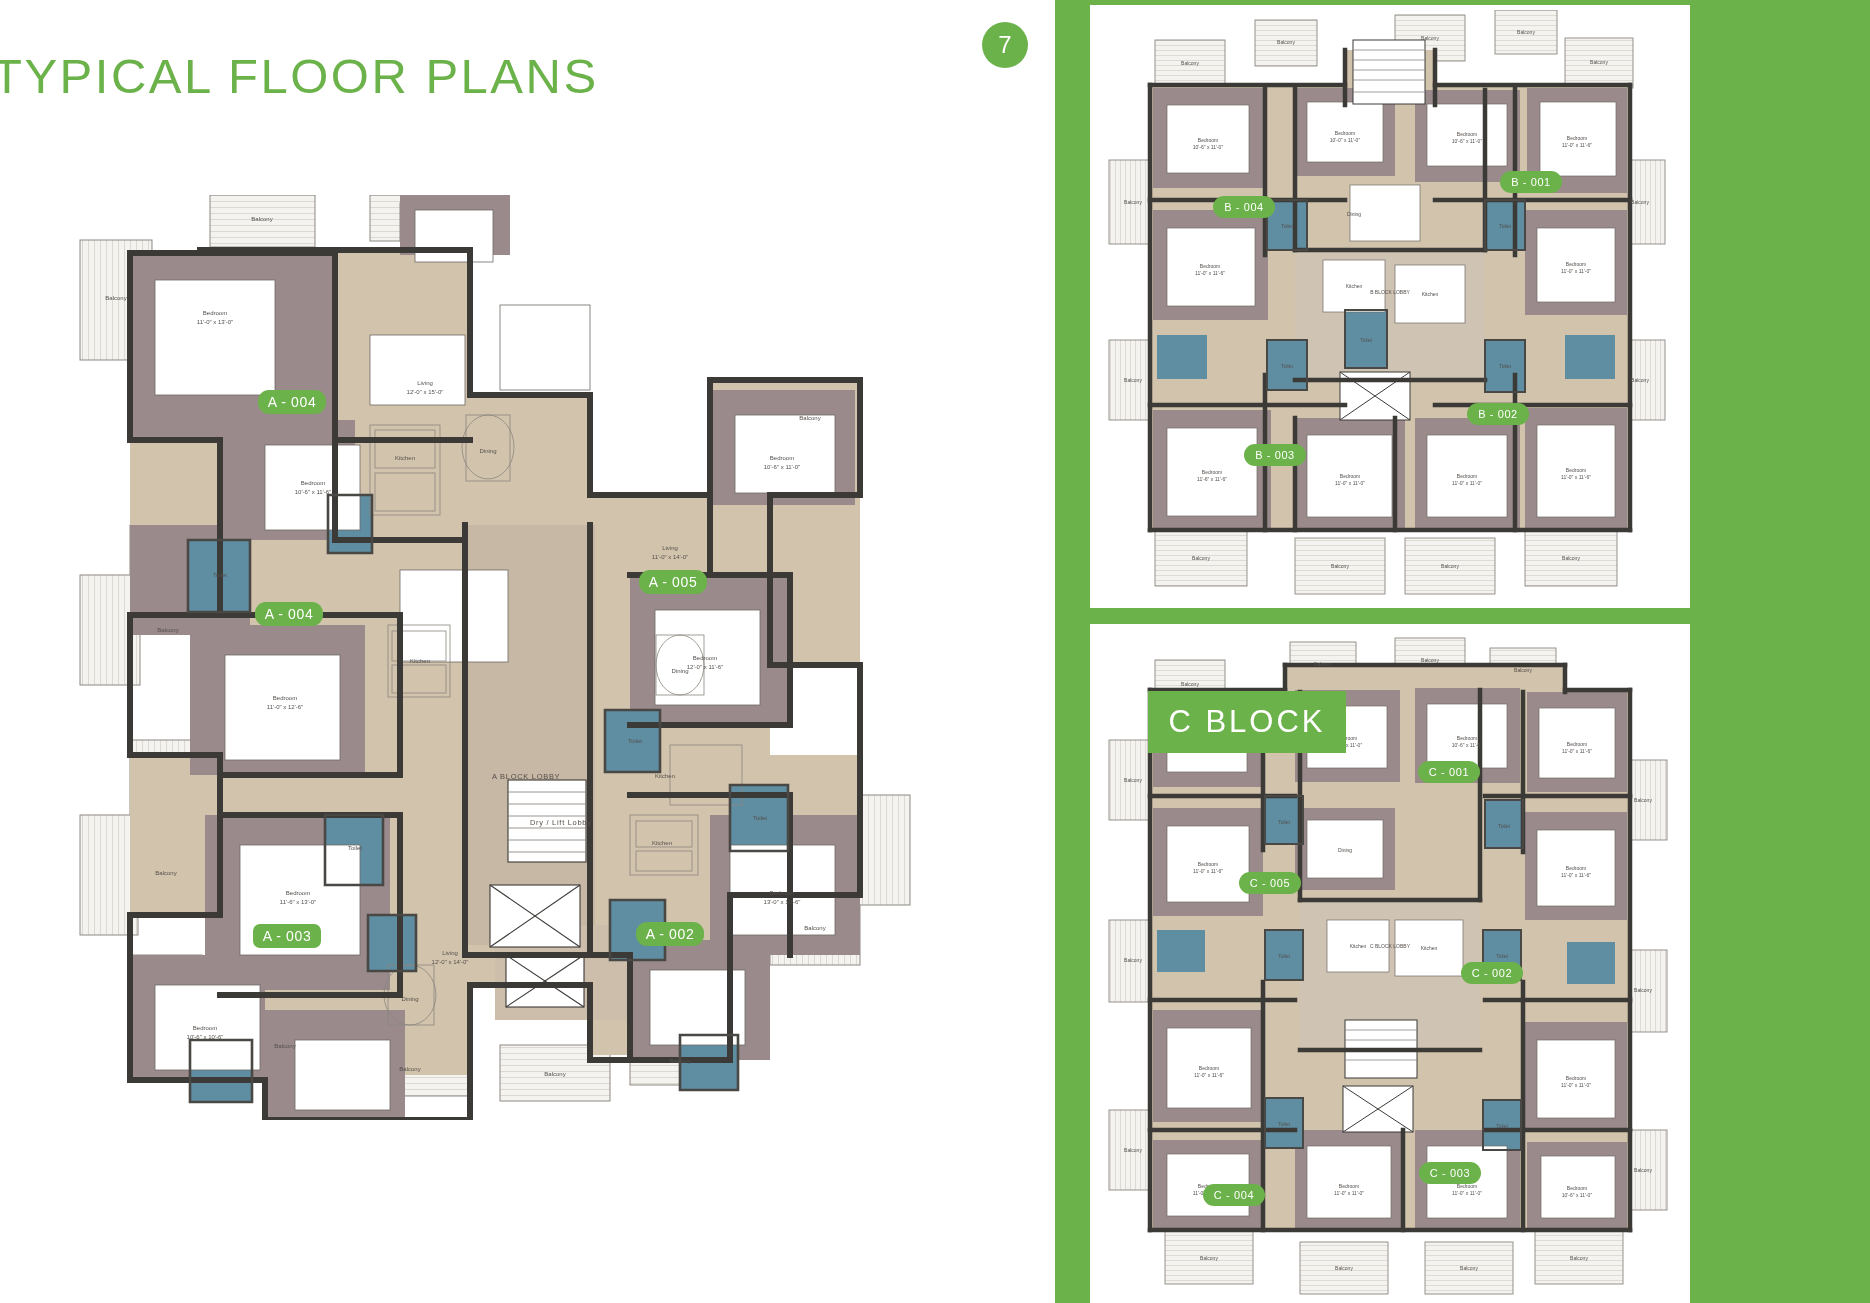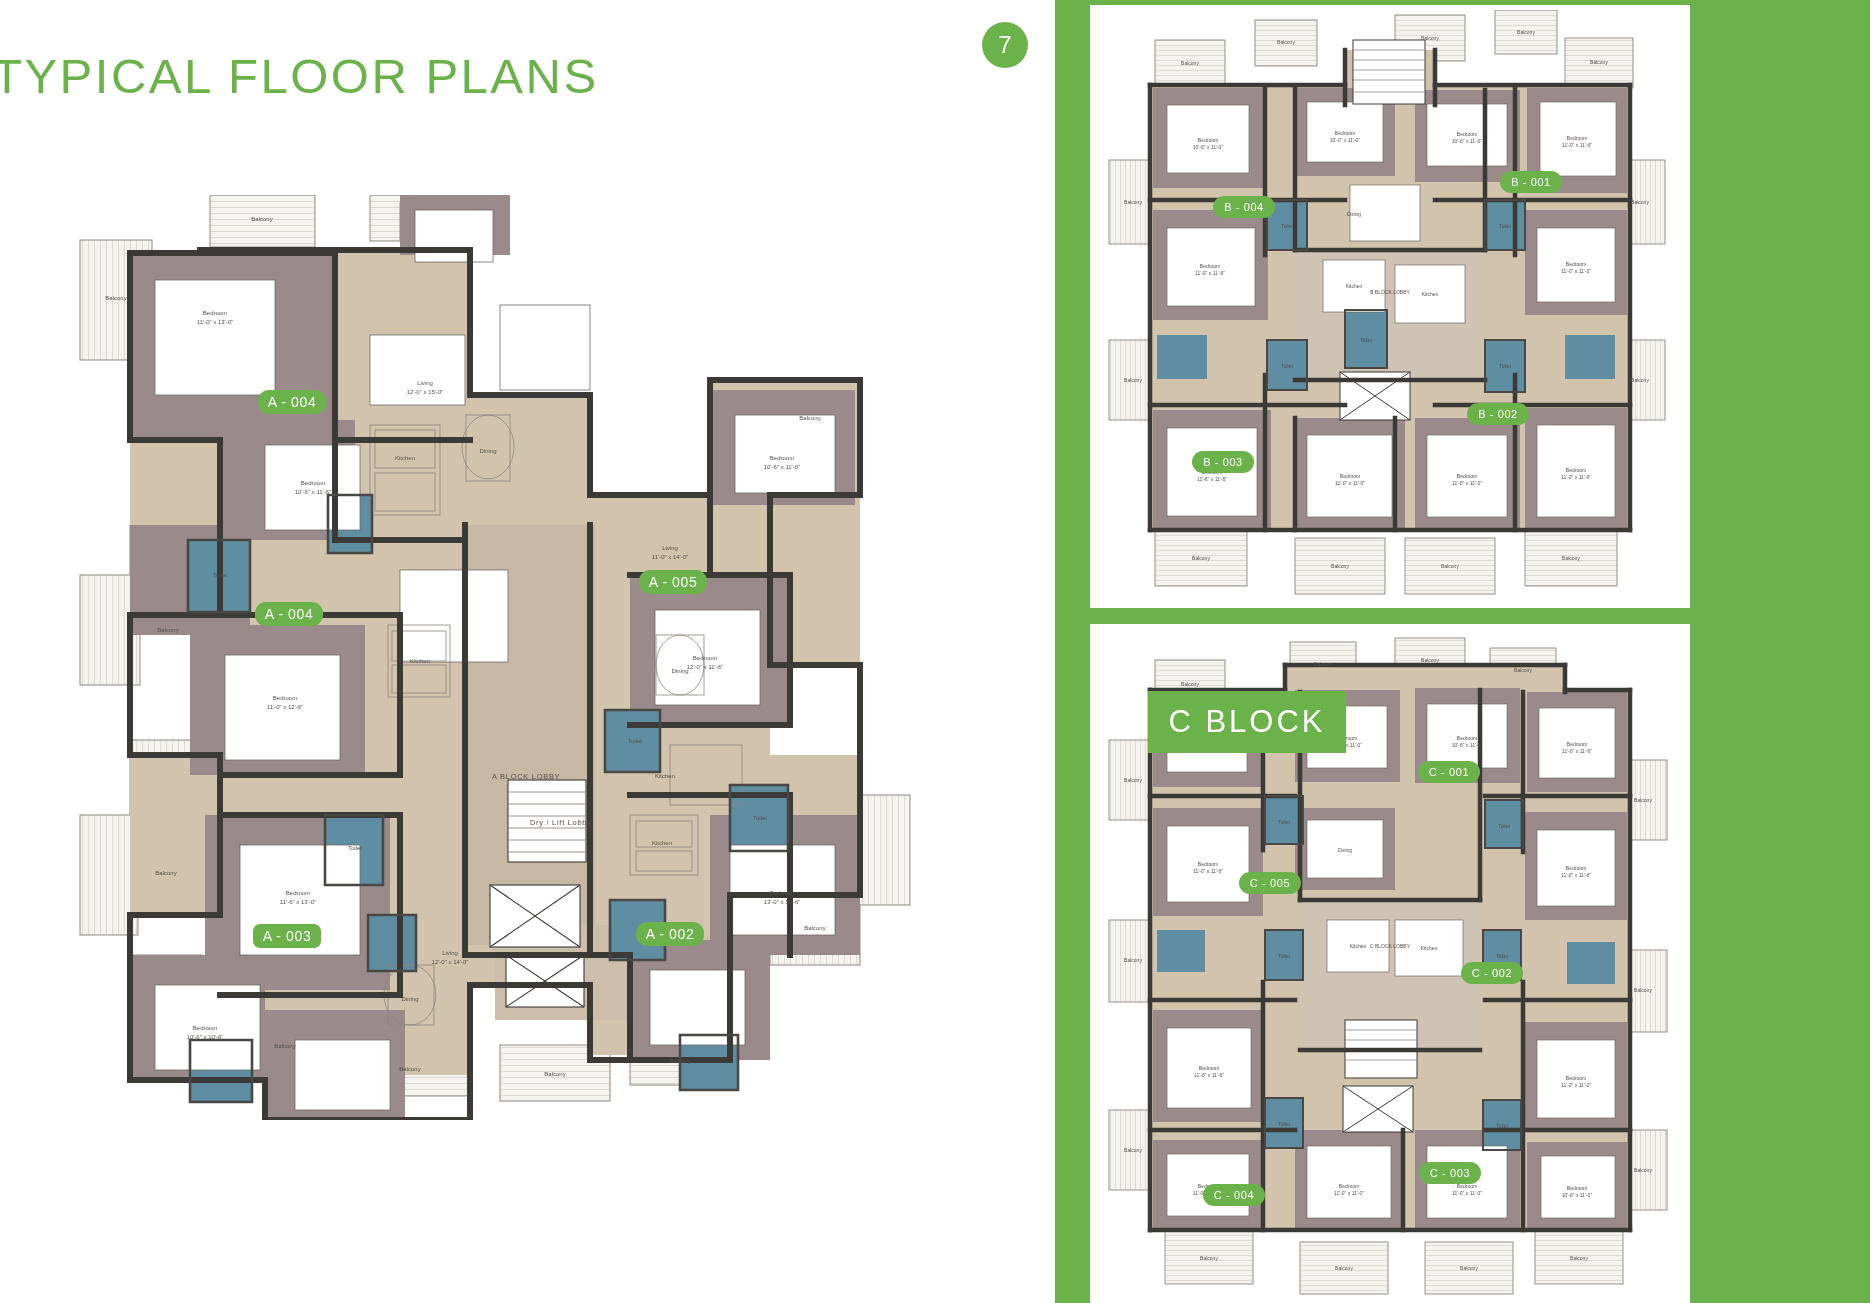--- a/index.html
+++ b/index.html
@@ -456,21 +456,21 @@
         <text x="245" y="558">Balcony</text>
         <text x="355" y="558">Balcony</text>
         <text x="476" y="550">Balcony</text>
       </g>
     </svg>
   </div>
 
   <div class="unit-pill" style="left:1213px; top:196px;">B - 004</div>
   <div class="unit-pill" style="left:1500px; top:171px;">B - 001</div>
   <div class="unit-pill" style="left:1467px; top:403px;">B - 002</div>
-  <div class="unit-pill" style="left:1192px; top:444px;margin-top:7px;">B - 003</div>
+  <div class="unit-pill" style="left:1244px; top:444px;">B - 003</div>
 
   <div class="plan plan-c">
     <svg viewBox="0 0 590 670" preserveAspectRatio="none">
       <defs>
         <pattern id="hatchC" width="5" height="5" patternUnits="userSpaceOnUse">
           <rect width="5" height="5" fill="#f4f3f0"></rect>
           <line x1="0" y1="0" x2="0" y2="5" stroke="#c9c4bb" stroke-width="1"></line>
         </pattern>
         <pattern id="hatchCh" width="5" height="5" patternUnits="userSpaceOnUse">
           <rect width="5" height="5" fill="#f4f3f0"></rect>

